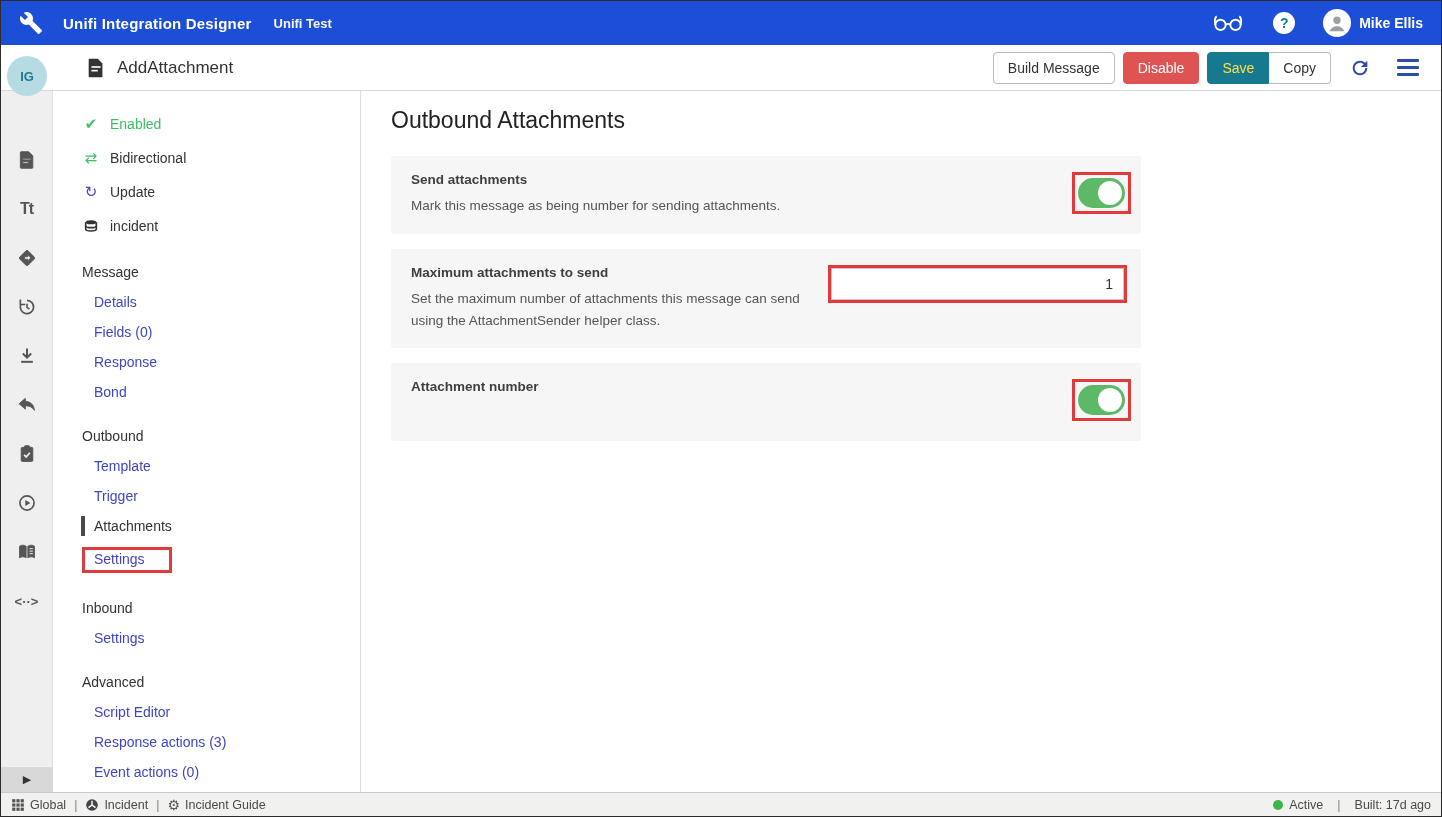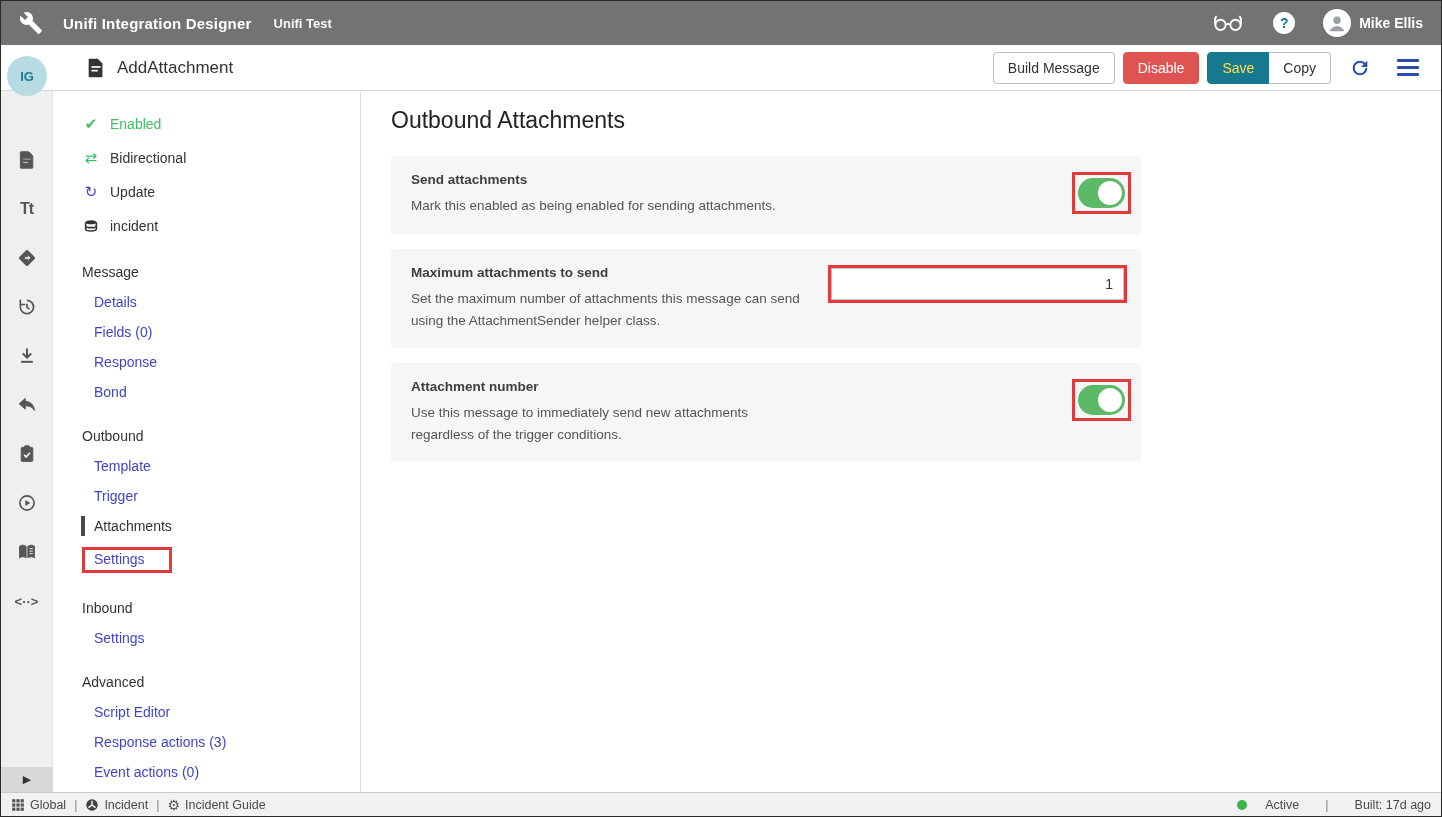--- a/index.html
+++ b/index.html
@@ -1,20 +1,20 @@
 <!DOCTYPE html>
 <html><head>
 <meta charset="utf-8">
 <style>
   * { margin:0; padding:0; box-sizing:border-box; }
   html,body { width:1442px; height:817px; overflow:hidden; font-family:"Liberation Sans", sans-serif; background:#fff; }
   .app { position:relative; width:1442px; height:817px; display:flex; flex-direction:column; border:1px solid #2b2b2b; }
 
   
-  .topbar { height:44px; background:#737373; display:flex; align-items:center; color:#fff; flex:0 0 44px; padding:0 18px; }
+  .topbar { height:44px; background:#1d4ed8; display:flex; align-items:center; color:#fff; flex:0 0 44px; padding:0 18px; }
   .topbar .wrench { width:24px; height:24px; margin-right:20px; }
   .topbar .app-title { font-size:15px; font-weight:700; letter-spacing:.2px; }
   .topbar .env { font-size:13px; font-weight:600; margin-left:22px; opacity:.95; }
   .topbar .spacer { flex:1; }
   .topbar .glasses { width:30px; height:20px; margin-right:30px; cursor:pointer; }
   .help-circle { width:22px; height:22px; border-radius:50%; background:#fff; color:#0E7F98; font-weight:700; font-size:14px; display:flex; align-items:center; justify-content:center; margin-right:28px; cursor:pointer; }
   .user { display:flex; align-items:center; cursor:pointer; }
   .user .avatar { width:28px; height:28px; border-radius:50%; background:#fff; display:flex; align-items:center; justify-content:center; margin-right:8px; overflow:hidden; }
   .user .uname { font-size:14px; font-weight:600; }
 
@@ -72,21 +72,21 @@
   .toggle { width:47px; height:30px; border-radius:15px; background:#5CB966; position:relative; cursor:pointer; }
   .toggle .knob { position:absolute; top:3px; right:3px; width:24px; height:24px; border-radius:50%; background:#fff; }
   .ann-input { padding:0; display:inline-block; margin-right:4px; }
   .num-input { width:293px; height:32px; border:1px solid #c7c7c7; background:#fff; text-align:right; padding:0 10px; font-size:14px; color:#333; font-family:"Liberation Sans",sans-serif; }
 
   
   .statusbar { height:24px; flex:0 0 24px; background:#f1f1ef; border-top:1px solid #c9c9c9; display:flex; align-items:center; font-size:12.5px; color:#4a4a4a; padding:0 10px; }
   .sb-item { display:flex; align-items:center; gap:5px; cursor:pointer; }
   .sb-sep { margin:0 8px; color:#888; }
   .statusbar .spacer { flex:1; }
-  .sb-right { display:flex; align-items:center; gap:18px; }
+  .sb-right { display:flex; align-items:center; gap:6px; }
   .green-dot { width:10px; height:10px; border-radius:50%; background:#3CB54A; display:inline-block; }
   .sb-static { cursor:default; }
   .gear-glyph { font-size:14px; color:#555; }
 </style>
 </head>
 <body>
 
 <div class="app">
 
   <div class="topbar">
@@ -246,21 +246,21 @@
       <div class="link">Response actions (3)</div>
       <div class="link">Event actions (0)</div>
     </div>
 
     <div class="main">
       <h1>Outbound Attachments</h1>
 
       <div class="card">
         <div class="ctext">
           <div class="ctitle">Send attachments</div>
-          <div class="cdesc">Mark this enabled as being enabled for sending attachments.</div>
+          <div class="cdesc">Mark this message as being number for sending attachments.</div>
         </div>
         <div class="cctrl">
           <span class="ann ann-toggle">
             <div class="toggle">
                 <div class="knob"></div>
               </div>
           </span>
         </div>
       </div>
 
@@ -272,21 +272,20 @@
         <div class="cctrl">
           <span class="ann ann-input">
             <input class="num-input" type="text" value="1" style="">
           </span>
         </div>
       </div>
 
       <div class="card">
         <div class="ctext">
           <div class="ctitle">Attachment number</div>
-          <div class="cdesc" style="max-width:400px;">Use this message to immediately send new attachments regardless of the trigger conditions.</div>
         </div>
         <div class="cctrl">
           <span class="ann ann-toggle">
             <div class="toggle">
                 <div class="knob"></div>
               </div>
           </span>
         </div>
       </div>
     </div>

